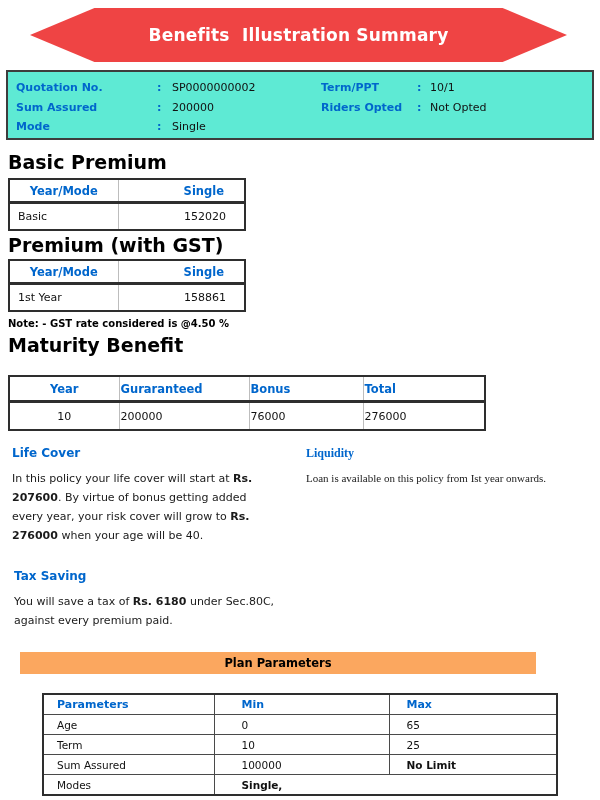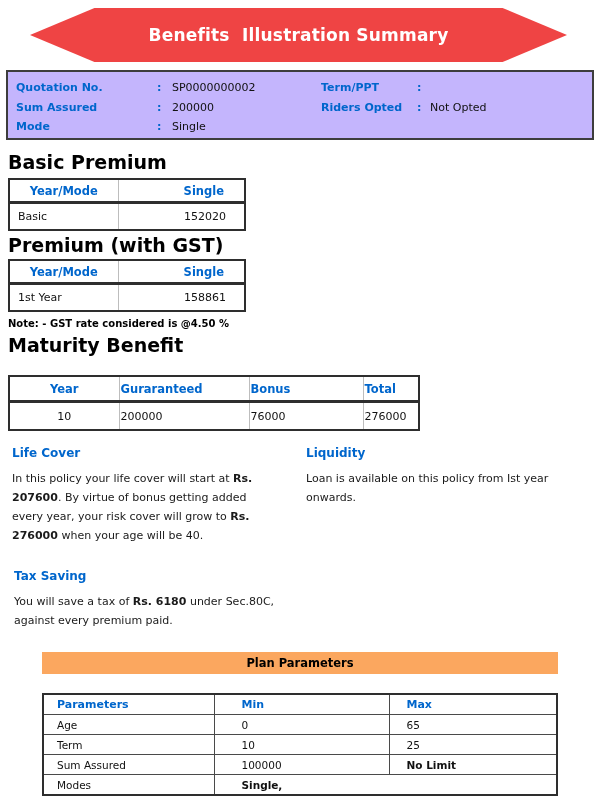--- a/index.html
+++ b/index.html
@@ -10,21 +10,21 @@
   
   .banner{
     margin:8px 0 0 30px;width:537px;height:54px;background:#ef4444;
     clip-path:polygon(0 50%,12% 0,88% 0,100% 50%,88% 100%,12% 100%);
     display:flex;align-items:center;justify-content:center;
   }
   .banner-title{color:#ffffff;font-weight:bold;font-size:17px;white-space:pre;letter-spacing:.2px;}
   
   .info-box{
     box-sizing:border-box;margin:8px 6px 0 6px;height:70px;
-    background:#c4b5fd;border:2px solid #3d3d3d;padding:6px 0 0 8px;
+    background:#5eead4;border:2px solid #3d3d3d;padding:6px 0 0 8px;
   }
   .info-row{display:grid;grid-template-columns:141px 15px 149px 96px 13px 1fr;
     height:19.5px;align-items:center;font-size:11px;}
   .ilabel{color:#0066CC;font-weight:bold;}
   .icolon{color:#0066CC;font-weight:bold;}
   .ival{color:#111111;}
   
   h2{font-size:19px;font-weight:bold;color:#000;margin:0;line-height:19px;}
   .h-basic{margin:13px 0 6px 8px;}
   .h-gst{margin:5px 0 4px 8px;}
@@ -34,37 +34,37 @@
   .ptable{margin-left:8px;width:238px;border:2px solid #2e2e2e;padding-left:14px;}
   .ptable th{height:19px;color:#0066CC;font-size:11.5px;font-weight:bold;border-bottom:3px solid #2e2e2e;}
   .ptable td{height:23px;font-size:11px;color:#111;}
   .ptable .vline{border-left:1px solid #bdbdbd;}
   .ptable th.c1{text-align:center;}
   .ptable th.c2{text-align:right;padding-right:20px;}
   .ptable td.c1{text-align:left;padding-left:8px;}
   .ptable td.c2{text-align:right;padding-right:18px;}
   .note{margin:6px 0 0 8px;font-size:10px;font-weight:bold;color:#000;}
   
-  .mtable{margin-left:8px;width:412px;border:2px solid #2e2e2e;margin-top:20px;}
+  .mtable{margin-left:8px;width:478px;border:2px solid #2e2e2e;margin-top:20px;}
   .mtable th{height:21px;color:#0066CC;font-size:11.5px;font-weight:bold;border-bottom:3px solid #2e2e2e;}
   .mtable td{height:24px;font-size:11px;color:#111;}
   .mtable .vline{border-left:1px solid #bdbdbd;}
   .mtable .ctr{text-align:center;}
   .mtable .rgt{text-align:left;padding-right:14px;}
   
   .two-col{display:flex;margin:15px 0 0 12px;}
   .col-life{width:252px;}
-  .col-liq{margin-left:42px;width:272px;}
+  .col-liq{margin-left:42px;width:272px;font-family:Liberation Serif, serif;}
   .sub-h{color:#0066CC;font-weight:bold;font-size:12px;line-height:14px;margin:0 0 9px 0;}
   .para{font-size:11px;line-height:19px;color:#1a1a1a;margin:0;}
   .b{font-weight:bold;}
   .tax{margin:24px 0 0 14px;width:262px;}
   
   .orange-bar{
-    box-sizing:border-box;margin:22px 0 0 42px;width:516px;height:22px;background:#FBA75F;
+    box-sizing:border-box;margin:22px 0 0 20px;width:516px;height:22px;background:#FBA75F;
     display:flex;align-items:center;justify-content:center;font-weight:bold;font-size:11.5px;color:#000;
   }
   .plan-table{margin:19px 0 0 42px;width:516px;border:2px solid #2e2e2e;}
   .plan-table th,.plan-table td{height:17px;border:1px solid #4a4a4a;font-size:10.5px;color:#111;text-align:left;vertical-align:middle;}
   .plan-table th{color:#0066CC;font-weight:bold;font-size:11px;}
   .plan-table .pc1{padding-left:13px;}
   .plan-table .pc2{padding-left:27px;}
   .plan-table .pc3{padding-left:17px;}
 </style>
 </head>
@@ -74,20 +74,21 @@
   <span class="banner-title">Benefits  Illustration Summary</span>
 </div>
 
 <div class="info-box">
   <div class="info-row">
     <span class="ilabel">Quotation No.</span>
     <span class="icolon">:</span>
     <span class="ival">SP0000000002</span>
     <span class="ilabel">Term/PPT</span>
     <span class="icolon">:</span>
+    <span class="ival">10/1</span>
   </div>
   <div class="info-row">
     <span class="ilabel">Sum Assured</span>
     <span class="icolon">:</span>
     <span class="ival">200000</span>
     <span class="ilabel">Riders Opted</span>
     <span class="icolon">:</span>
     <span class="ival">Not Opted</span>
   </div>
   <div class="info-row">

